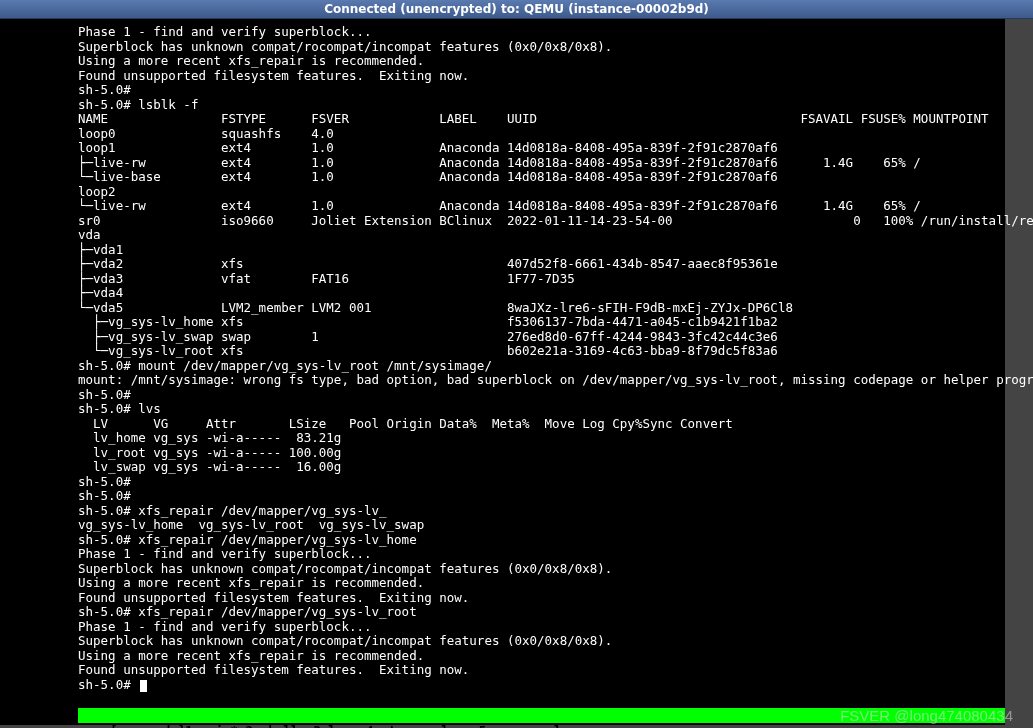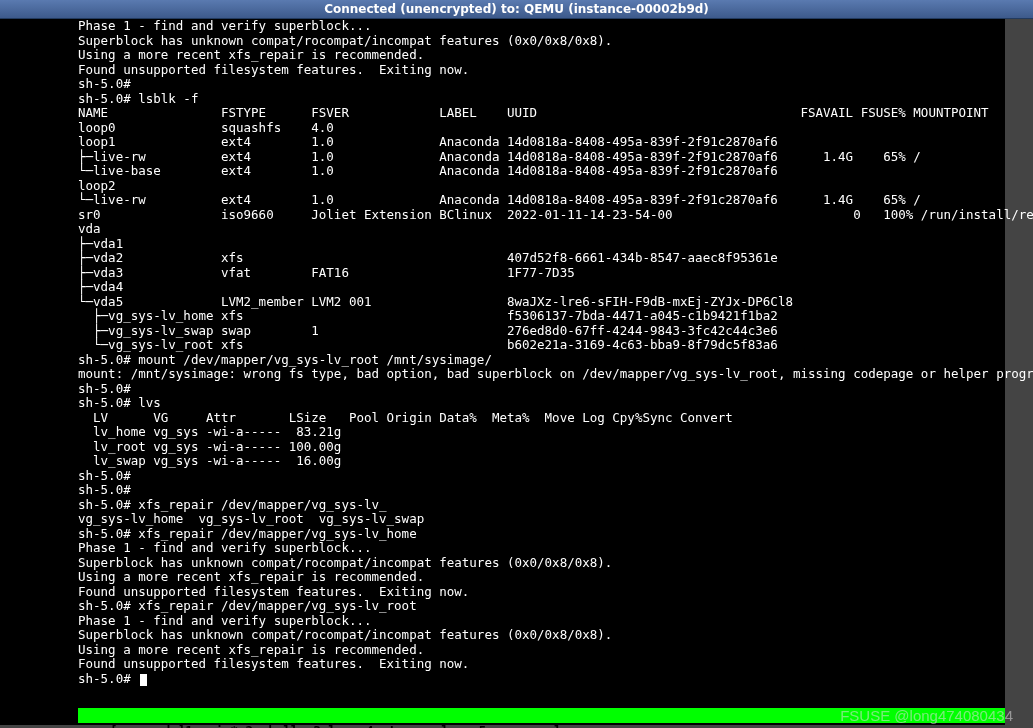--- a/index.html
+++ b/index.html
@@ -26,21 +26,21 @@
   .terminal {
     background: #000;
     color: #fff;
     width: 1005px;
     height: 706px;
     padding: 0 0 0 0;
     position: relative;
     box-sizing: border-box;
   }
   .term-body {
-    padding: 0 0 0 0;
+    padding: 6px 0 0 0;
     white-space: pre;
     line-height: 14.5px;
     font-family: "DejaVu Sans Mono", "Courier New", monospace;
     letter-spacing: 0;
   }
   .term-line {
     white-space: pre;
     padding-left: 78px;
   }
   .statusbar {
@@ -81,13 +81,13 @@
   <span>Connected (unencrypted) to: QEMU (instance-00002b9d)</span>
 </div>
 
 <div class="terminal">
   <div class="term-body" id="term-body"><div class="term-line">Phase 1 - find and verify superblock...</div><div class="term-line">Superblock has unknown compat/rocompat/incompat features (0x0/0x8/0x8).</div><div class="term-line">Using a more recent xfs_repair is recommended.</div><div class="term-line">Found unsupported filesystem features.  Exiting now.</div><div class="term-line">sh-5.0#</div><div class="term-line">sh-5.0# lsblk -f</div><div class="term-line">NAME               FSTYPE      FSVER            LABEL    UUID                                   FSAVAIL FSUSE% MOUNTPOINT</div><div class="term-line">loop0              squashfs    4.0</div><div class="term-line">loop1              ext4        1.0              Anaconda 14d0818a-8408-495a-839f-2f91c2870af6</div><div class="term-line">├─live-rw          ext4        1.0              Anaconda 14d0818a-8408-495a-839f-2f91c2870af6      1.4G    65% /</div><div class="term-line">└─live-base        ext4        1.0              Anaconda 14d0818a-8408-495a-839f-2f91c2870af6</div><div class="term-line">loop2</div><div class="term-line">└─live-rw          ext4        1.0              Anaconda 14d0818a-8408-495a-839f-2f91c2870af6      1.4G    65% /</div><div class="term-line">sr0                iso9660     Joliet Extension BClinux  2022-01-11-14-23-54-00                        0   100% /run/install/repo</div><div class="term-line">vda</div><div class="term-line">├─vda1</div><div class="term-line">├─vda2             xfs                                   407d52f8-6661-434b-8547-aaec8f95361e</div><div class="term-line">├─vda3             vfat        FAT16                     1F77-7D35</div><div class="term-line">├─vda4</div><div class="term-line">└─vda5             LVM2_member LVM2 001                  8waJXz-lre6-sFIH-F9dB-mxEj-ZYJx-DP6Cl8</div><div class="term-line">  ├─vg_sys-lv_home xfs                                   f5306137-7bda-4471-a045-c1b9421f1ba2</div><div class="term-line">  ├─vg_sys-lv_swap swap        1                         276ed8d0-67ff-4244-9843-3fc42c44c3e6</div><div class="term-line">  └─vg_sys-lv_root xfs                                   b602e21a-3169-4c63-bba9-8f79dc5f83a6</div><div class="term-line">sh-5.0# mount /dev/mapper/vg_sys-lv_root /mnt/sysimage/</div><div class="term-line">mount: /mnt/sysimage: wrong fs type, bad option, bad superblock on /dev/mapper/vg_sys-lv_root, missing codepage or helper program, or other error.</div><div class="term-line">sh-5.0#</div><div class="term-line">sh-5.0# lvs</div><div class="term-line">  LV      VG     Attr       LSize   Pool Origin Data%  Meta%  Move Log Cpy%Sync Convert</div><div class="term-line">  lv_home vg_sys -wi-a-----  83.21g</div><div class="term-line">  lv_root vg_sys -wi-a----- 100.00g</div><div class="term-line">  lv_swap vg_sys -wi-a-----  16.00g</div><div class="term-line">sh-5.0#</div><div class="term-line">sh-5.0#</div><div class="term-line">sh-5.0# xfs_repair /dev/mapper/vg_sys-lv_</div><div class="term-line">vg_sys-lv_home  vg_sys-lv_root  vg_sys-lv_swap</div><div class="term-line">sh-5.0# xfs_repair /dev/mapper/vg_sys-lv_home</div><div class="term-line">Phase 1 - find and verify superblock...</div><div class="term-line">Superblock has unknown compat/rocompat/incompat features (0x0/0x8/0x8).</div><div class="term-line">Using a more recent xfs_repair is recommended.</div><div class="term-line">Found unsupported filesystem features.  Exiting now.</div><div class="term-line">sh-5.0# xfs_repair /dev/mapper/vg_sys-lv_root</div><div class="term-line">Phase 1 - find and verify superblock...</div><div class="term-line">Superblock has unknown compat/rocompat/incompat features (0x0/0x8/0x8).</div><div class="term-line">Using a more recent xfs_repair is recommended.</div><div class="term-line">Found unsupported filesystem features.  Exiting now.</div><div class="term-line">sh-5.0# <span class="cursor"></span></div></div>
   <div class="statusbar">
     <span>[anaconda]1:main* 2:shell  3:log  4:storage-log  5:program-log</span>
   </div>
 </div>
 
-<div class="watermark">FSUSE @long474080434</div>
+<div class="watermark">FSVER @long474080434</div>
 
 </body></html>

